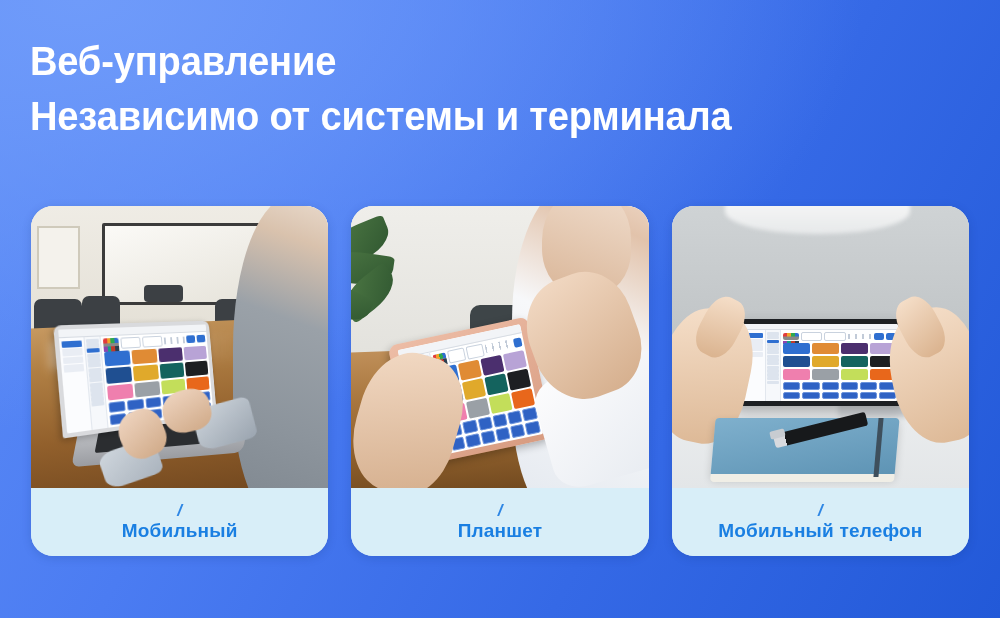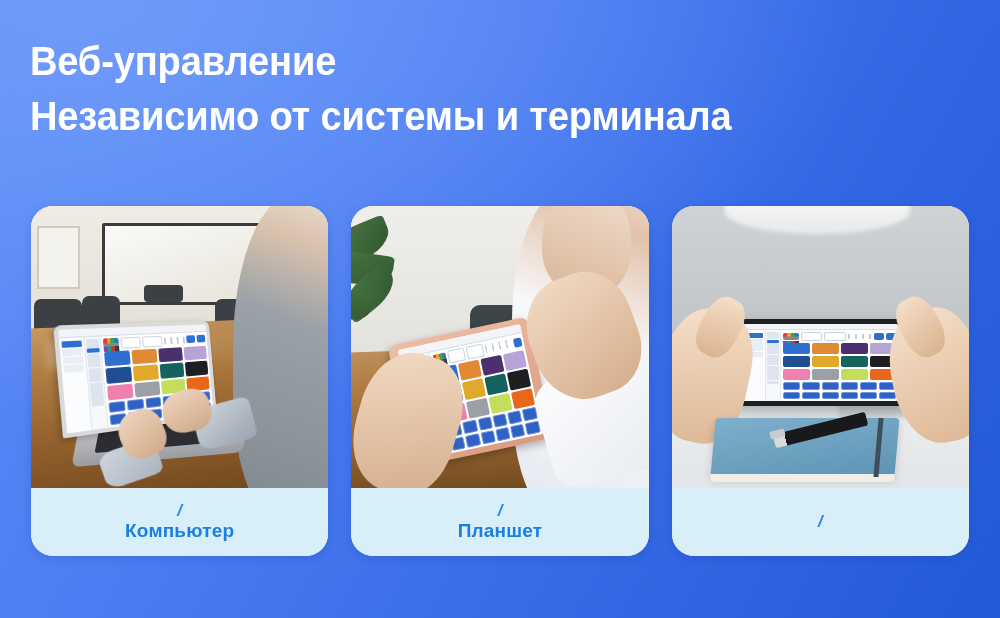--- a/index.html
+++ b/index.html
@@ -233,21 +233,21 @@
             </div>
             <div class="sleeve"></div>
             <div class="sleeve2"></div>
             <div class="hand h1"></div>
             <div class="hand h2"></div>
           </div>
         </div>
       </div>
       <div class="caption">
         <div class="slash">/</div>
-        <div class="cap-label">Компьютер</div>
+        <div class="cap-label">Мобильный</div>
       </div>
     </div>
 
     <div class="card">
       <div class="photo">
         <div class="p2">
           <div class="wall2"></div>
           <div class="plant">
             <div class="leaf l1"></div>
               <div class="leaf l2"></div>
@@ -423,17 +423,18 @@
           <div class="book">
             <div class="bookpg"></div>
             <div class="strap"></div>
           </div>
           <div class="pen"></div>
           <div class="pennib"></div>
         </div>
       </div>
       <div class="caption">
         <div class="slash">/</div>
+        <div class="cap-label">Мобильный телефон</div>
       </div>
     </div>
 
   </div>
 </div>
 
 </body></html>

